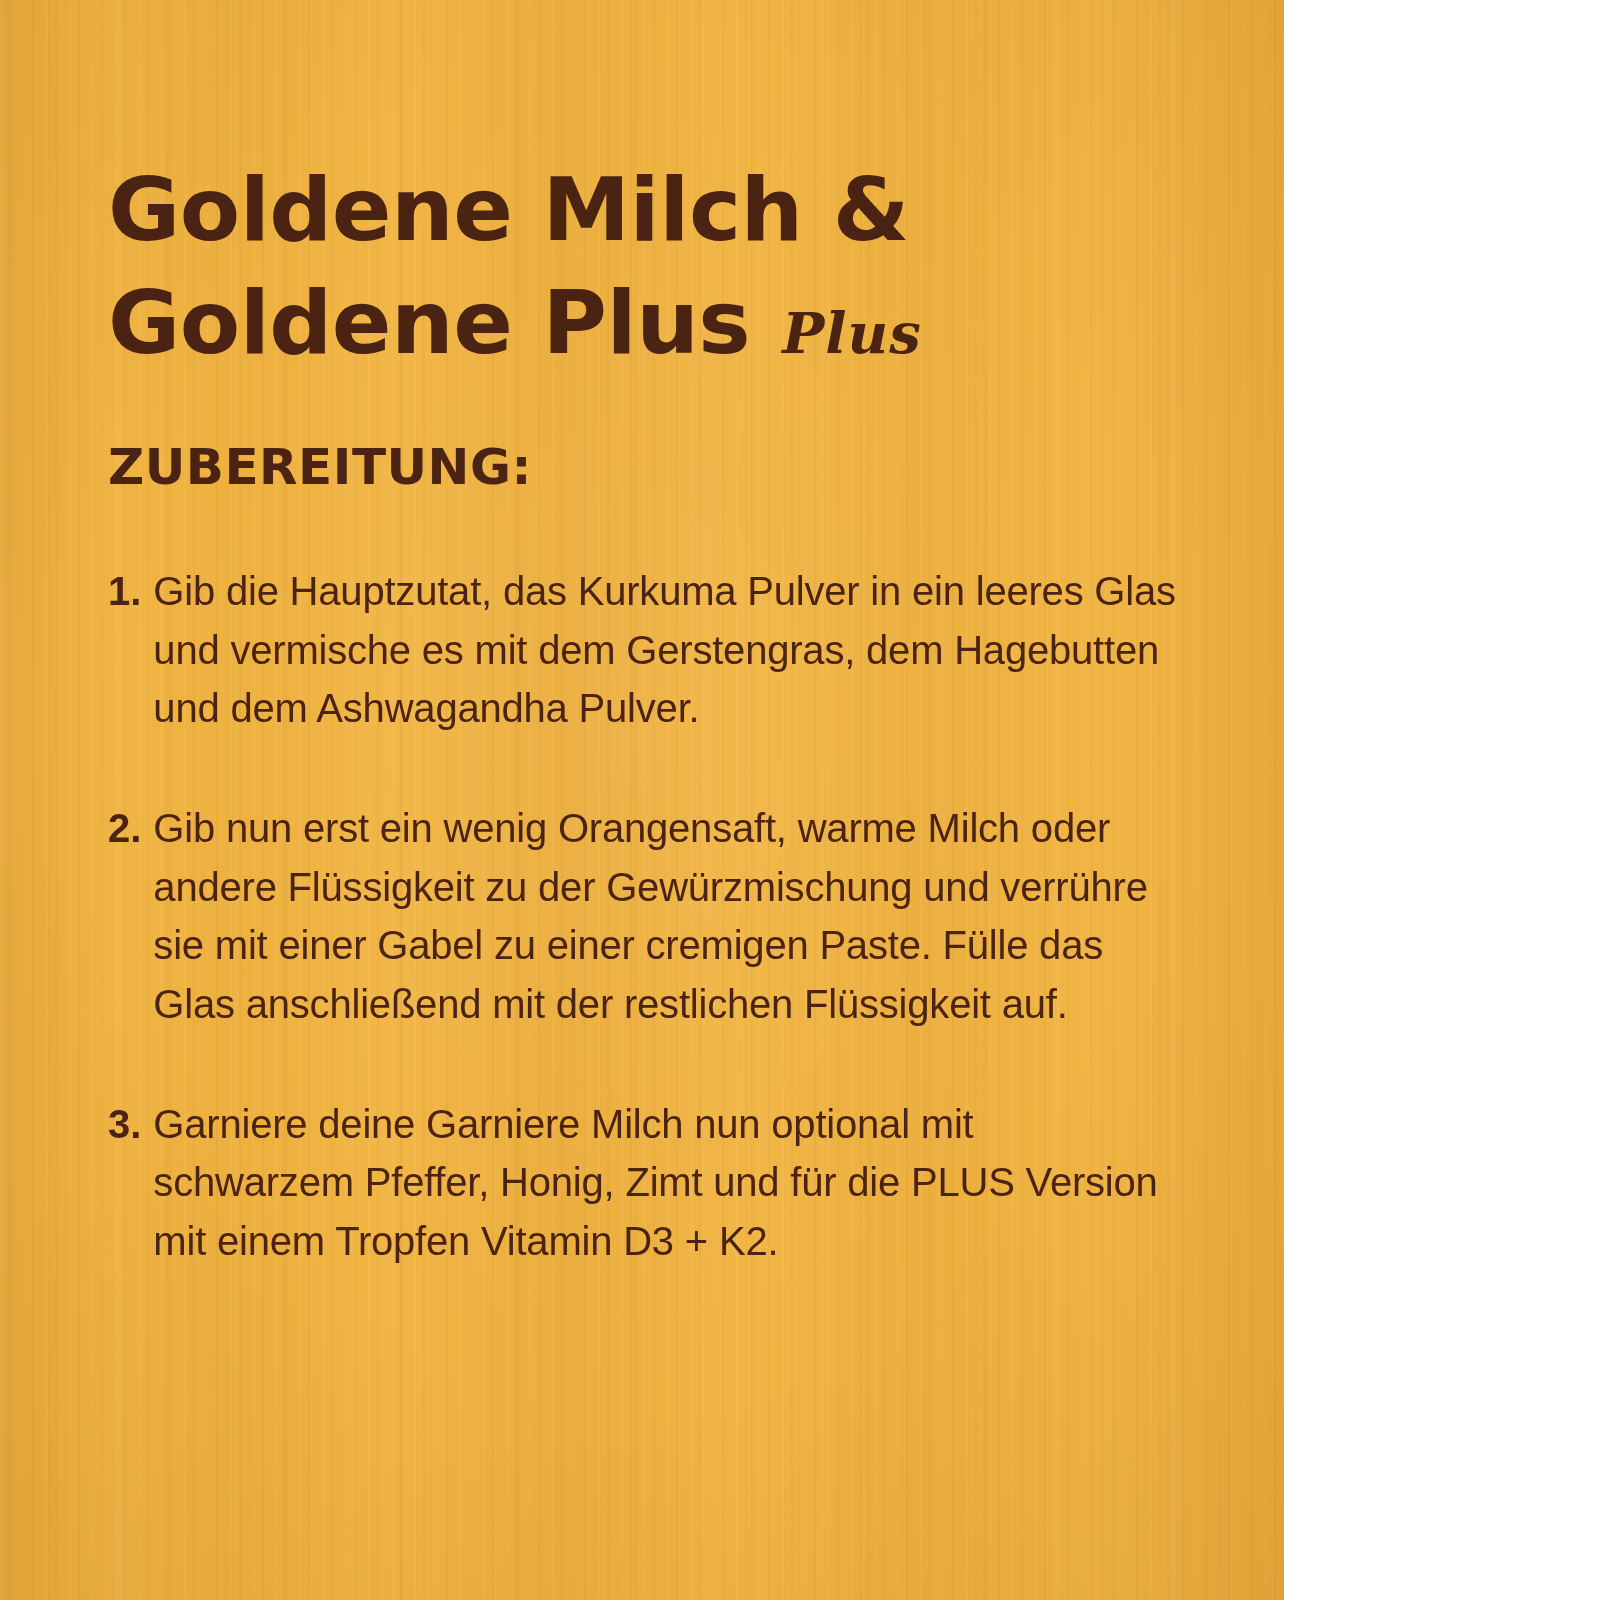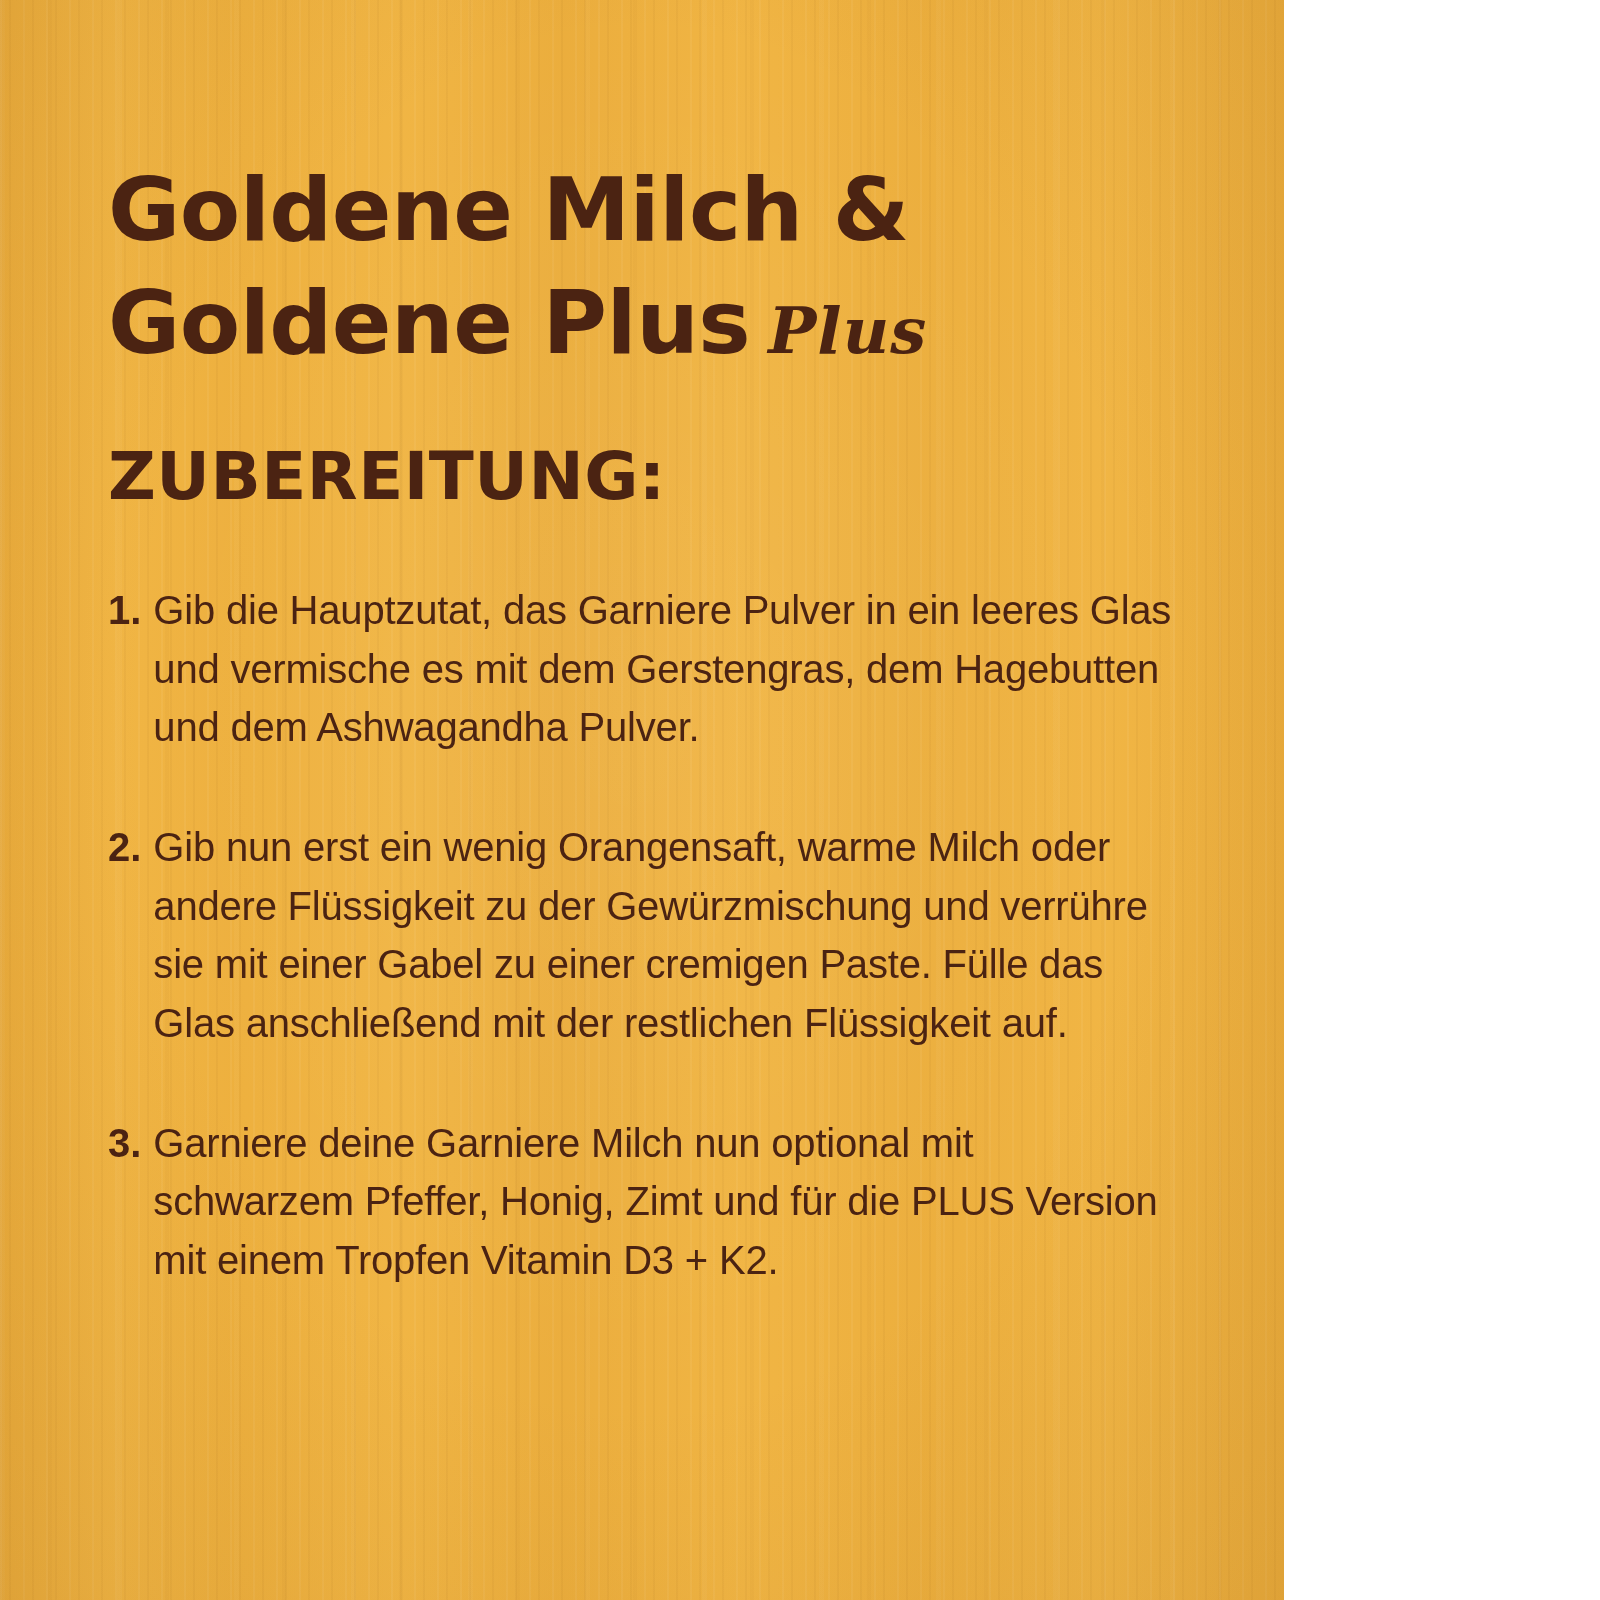--- a/index.html
+++ b/index.html
@@ -89,31 +89,31 @@
     letter-spacing: -0.5px;
   }
   .title-line {
     display: block;
     white-space: nowrap;
   }
   .plus-script {
     font-family: "DejaVu Serif", serif;
     font-style: italic;
     font-weight: bold;
-    font-size: 64px;
+    font-size: 56px;
     letter-spacing: 1px;
-    margin-left: 18px;
+    margin-left: 32px;
     text-align: right;
   }
 
   .section-label {
     color: #4b2312;
     font-family: "DejaVu Sans", sans-serif;
     font-weight: bold;
-    font-size: 66px;
+    font-size: 50px;
     letter-spacing: 0.5px;
     margin-top: 52px;
   }
 
   .steps {
     margin-top: 66px;
   }
   .step {
     display: flex;
     align-items: flex-start;
@@ -151,21 +151,21 @@
         <span>Goldene Plus</span><span class="plus-script">Plus</span>
       </span>
     </h1>
 
     <div class="section-label">ZUBEREITUNG:</div>
 
     <div class="steps">
 
       <div class="step">
         <span class="step-num">1.</span>
-        <span class="step-text">Gib die Hauptzutat, das Garniere Pulver in ein leeres Glas und vermische es mit dem Gerstengras, dem Hagebutten und dem Ashwagandha Pulver.</span>
+        <span class="step-text">Gib die Hauptzutat, das Kurkuma Pulver in ein leeres Glas und vermische es mit dem Gerstengras, dem Hagebutten und dem Ashwagandha Pulver.</span>
       </div>
 
       <div class="step">
         <span class="step-num">2.</span>
         <span class="step-text">Gib nun erst ein wenig Orangensaft, warme Milch  oder andere Flüssigkeit zu der Gewürzmischung und verrühre sie mit einer Gabel zu einer cremigen Paste. Fülle das Glas anschließend mit der restlichen Flüssigkeit auf.</span>
       </div>
 
       <div class="step">
         <span class="step-num">3.</span>
         <span class="step-text">Garniere deine Garniere Milch nun optional mit schwarzem Pfeffer, Honig, Zimt und für die PLUS Version mit einem Tropfen Vitamin D3 + K2.</span>

